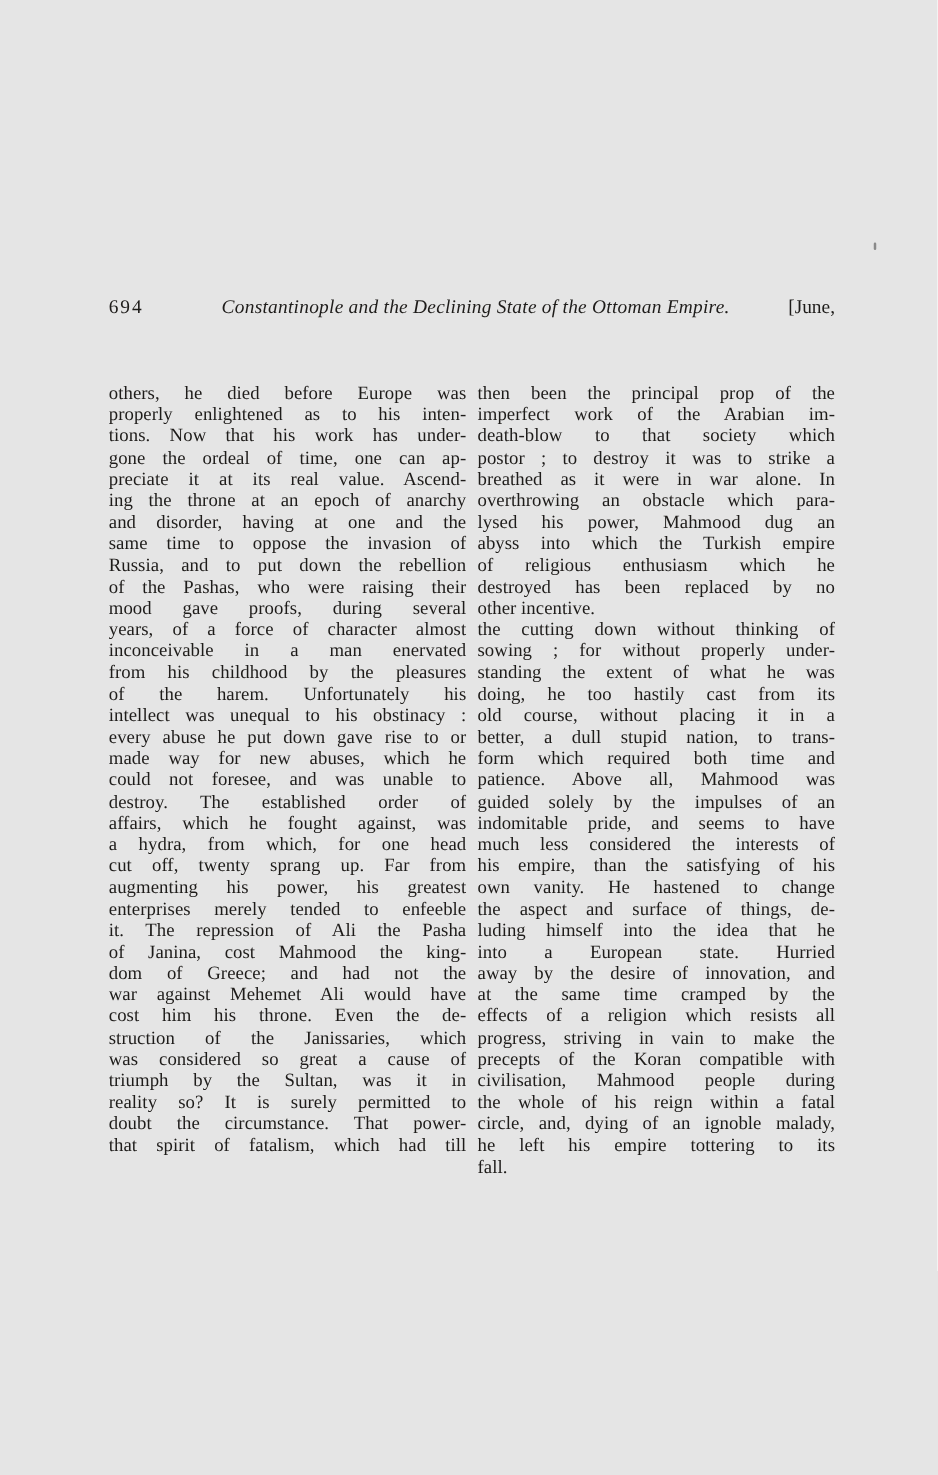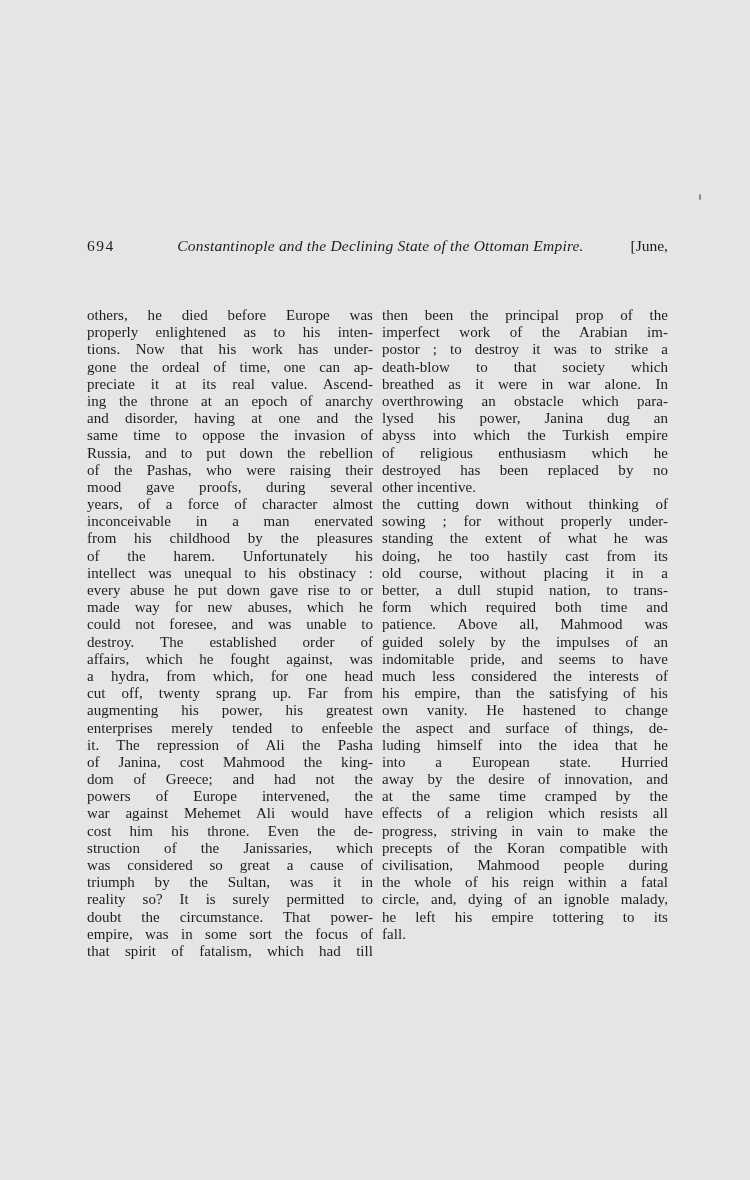--- a/index.html
+++ b/index.html
@@ -115,39 +115,37 @@
         <div class="line">could not foresee, and was unable to</div>
         <div class="line">destroy. The established order of</div>
         <div class="line">affairs, which he fought against, was</div>
         <div class="line">a hydra, from which, for one head</div>
         <div class="line">cut off, twenty sprang up. Far from</div>
         <div class="line">augmenting his power, his greatest</div>
         <div class="line">enterprises merely tended to enfeeble</div>
         <div class="line">it. The repression of Ali the Pasha</div>
         <div class="line">of Janina, cost Mahmood the king-</div>
         <div class="line">dom of Greece; and had not the</div>
-        <div class="line">powers of Europe intervened, the</div>
         <div class="line">war against Mehemet Ali would have</div>
         <div class="line">cost him his throne. Even the de-</div>
         <div class="line">struction of the Janissaries, which</div>
         <div class="line">was considered so great a cause of</div>
         <div class="line">triumph by the Sultan, was it in</div>
         <div class="line">reality so? It is surely permitted to</div>
         <div class="line">doubt the circumstance. That power-</div>
-        <div class="line">empire, was in some sort the focus of</div>
         <div class="line">that spirit of fatalism, which had till</div>
       </div>
     <div class="column" id="right-column">
         <div class="line">then been the principal prop of the</div>
         <div class="line">imperfect work of the Arabian im-</div>
+        <div class="line">death-blow to that society which</div>
         <div class="line">postor ; to destroy it was to strike a</div>
-        <div class="line">death-blow to that society which</div>
         <div class="line">breathed as it were in war alone. In</div>
         <div class="line">overthrowing an obstacle which para-</div>
-        <div class="line">lysed his power, Janina dug an</div>
+        <div class="line">lysed his power, Mahmood dug an</div>
         <div class="line">abyss into which the Turkish empire</div>
         <div class="line">of religious enthusiasm which he</div>
         <div class="line">destroyed has been replaced by no</div>
         <div class="line para-end">other incentive.</div>
         <div class="line">the cutting down without thinking of</div>
         <div class="line">sowing ; for without properly under-</div>
         <div class="line">standing the extent of what he was</div>
         <div class="line">doing, he too hastily cast from its</div>
         <div class="line">old course, without placing it in a</div>
         <div class="line">better, a dull stupid nation, to trans-</div>

